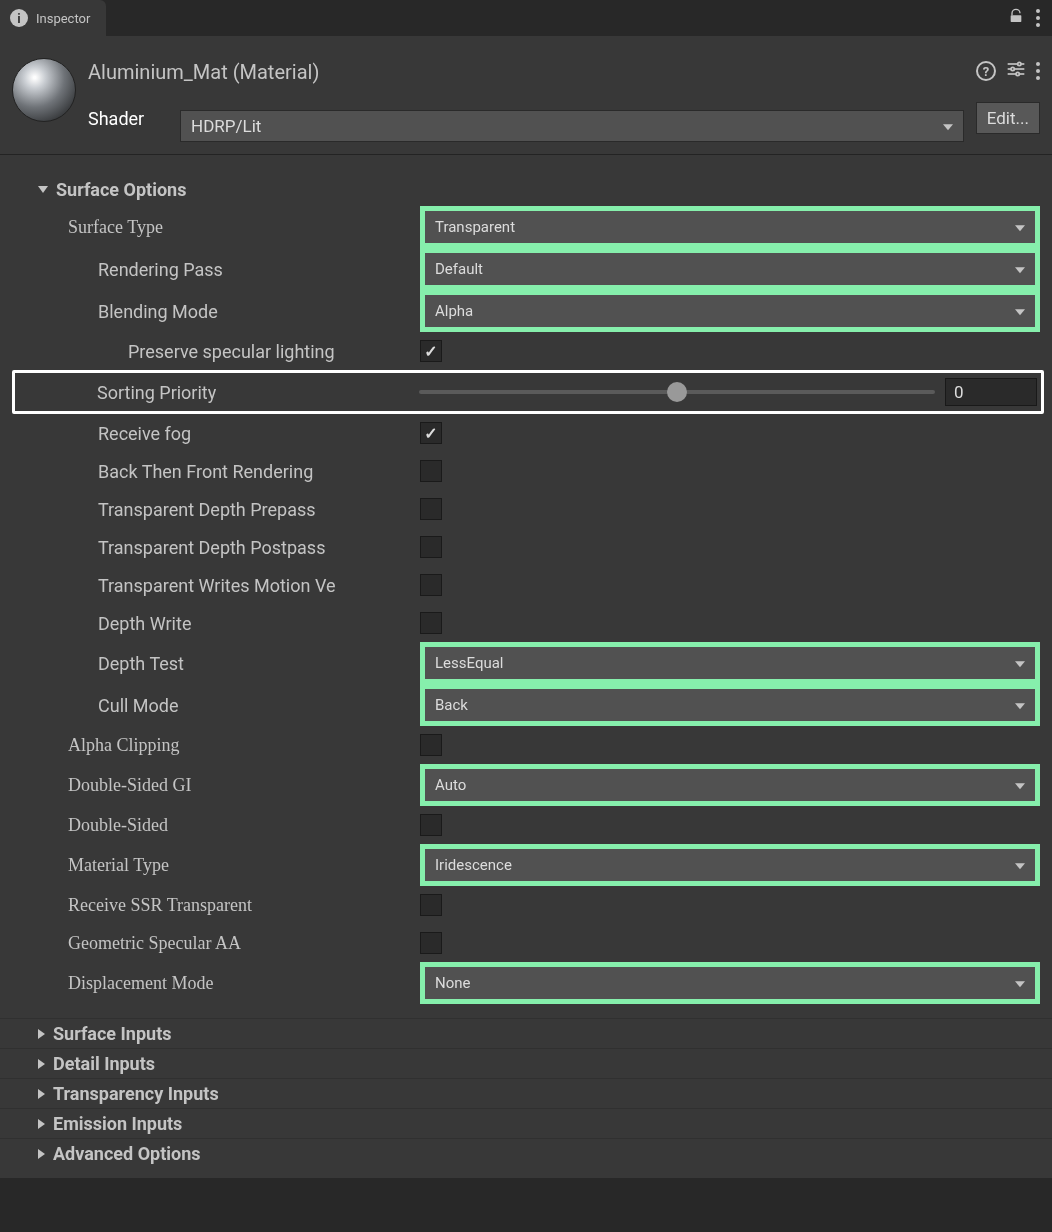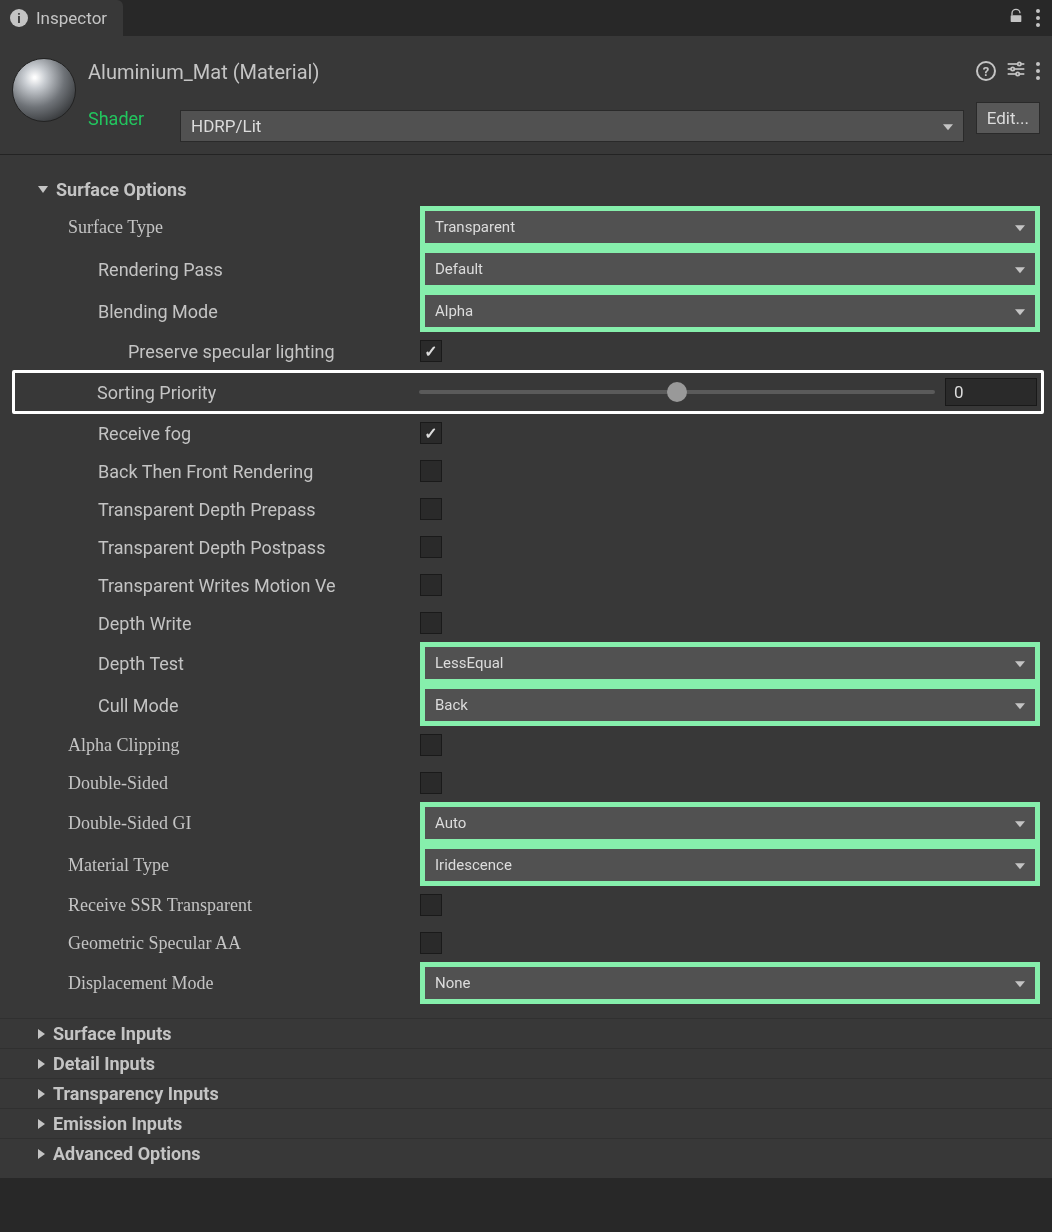--- a/index.html
+++ b/index.html
@@ -2,37 +2,37 @@
 <html><head>
 <meta charset="utf-8">
 <style>
   * { box-sizing: border-box; margin: 0; padding: 0; font-family: -apple-system, BlinkMacSystemFont, "Segoe UI", Roboto, Arial, sans-serif; }
   body { background: #282828; color: #c4c4c4; font-size: 16px; width: 1052px; }
   
   
   .tab-bar { background: #282828; display: flex; align-items: center; height: 36px; }
   .tab { background: #383838; display: flex; align-items: center; padding: 0 16px 0 10px; height: 36px; gap: 8px; border-top-right-radius: 6px; }
   .tab-icon { width: 18px; height: 18px; background: #c4c4c4; border-radius: 50%; display:flex; align-items:center; justify-content:center; color:#383838; font-weight:bold; font-size:13px;}
-  .tab-label { color: #c4c4c4; font-size: 17px; }
+  .tab-label { color: #c4c4c4; font-size: 13px; }
   .tab-right { margin-left: auto; display: flex; align-items: center; gap: 12px; padding-right: 12px; }
   .lock-icon svg { width: 16px; height: 16px; }
   .kebab { display:flex; flex-direction:column; gap:3px;}
   .kebab span{width:4px;height:4px;background:#c4c4c4;border-radius:50%;}
   
   
   .header { background: #383838; padding: 22px 12px 12px 12px; display: flex; align-items: flex-start; gap: 12px; border-bottom:1px solid #232323;}
   .material-preview { width: 64px; height: 64px; background: radial-gradient(circle at 35% 30%, #fdfdfd 2%, #c9cdd2 18%, #6f7378 50%, #2d2f31 85%); border-radius: 50%; border: 1px solid #222; flex-shrink: 0; }
   .header-content { flex: 1; display:flex; flex-direction:column; gap:10px;}
   .header-title { color: #c4c4c4; font-size: 20px; padding-top:2px;}
   .header-icons { display: flex; align-items: center; gap: 10px; }
   .help-icon{ width:20px;height:20px;border:2px solid #c4c4c4;border-radius:50%;display:flex;align-items:center;justify-content:center;font-size:13px;font-weight:bold;color:#c4c4c4;}
   .sliders-icon svg{width:20px;height:18px;}
   .title-row{display:flex;align-items:center;}
   .shader-row { display: flex; align-items: center; gap: 12px; }
-  .shader-label { color: #22c55e; font-size: 18px; min-width: 80px; }
+  .shader-label { color: #ffffff; font-size: 18px; min-width: 80px; }
   .shader-dropdown { flex: 1; background: #515151; border: 1px solid #2a2a2a; height: 32px; display: flex; align-items: center; padding: 0 10px; color: #dcdcdc; font-size: 17px; position: relative; margin-top: 16px; }
   .shader-dropdown::after { content: ""; position:absolute; right:10px; top:50%; transform:translateY(-30%); border-left:5px solid transparent;border-right:5px solid transparent;border-top:6px solid #c4c4c4;}
   .edit-button { background: #585858; border: 1px solid #2a2a2a; height: 32px; padding: 0 10px; color: #dcdcdc; font-size: 17px; display:flex;align-items:center; max-width:74px; overflow:hidden; white-space:nowrap;}
   
   
   .body { background: #383838; padding-top: 20px; padding-bottom: 10px;}
   .section { }
   .section-header { display: flex; align-items: center; gap: 6px; padding: 4px 0 4px 38px; cursor:pointer; border-top:1px solid #303030;}
   .section-header.first{border-top:none;}
   .foldout { width:0;height:0;border-left:5px solid transparent;border-right:5px solid transparent;border-top:7px solid #c4c4c4; margin-right:2px;}
@@ -228,34 +228,34 @@
             </div>
           </div>
       </div>
       <div class="row indent-1">
         <span class="row-label">Alpha Clipping</span>
         <div class="row-control">
             <div class="checkbox"></div>
           </div>
       </div>
       <div class="row indent-1">
+        <span class="row-label">Double-Sided GI</span>
+        <div class="row-control">
+            <div class="dropdown">
+              <span>Auto</span>
+            </div>
+          </div>
+      </div>
+      <div class="row indent-1">
         <span class="row-label">Double-Sided</span>
         <div class="row-control">
             <div class="checkbox"></div>
           </div>
       </div>
       <div class="row indent-1">
-        <span class="row-label">Double-Sided GI</span>
-        <div class="row-control">
-            <div class="dropdown">
-              <span>Auto</span>
-            </div>
-          </div>
-      </div>
-      <div class="row indent-1">
         <span class="row-label">Material Type</span>
         <div class="row-control">
             <div class="dropdown">
               <span>Iridescence</span>
             </div>
           </div>
       </div>
       <div class="row indent-1">
         <span class="row-label">Receive SSR Transparent</span>
         <div class="row-control">

